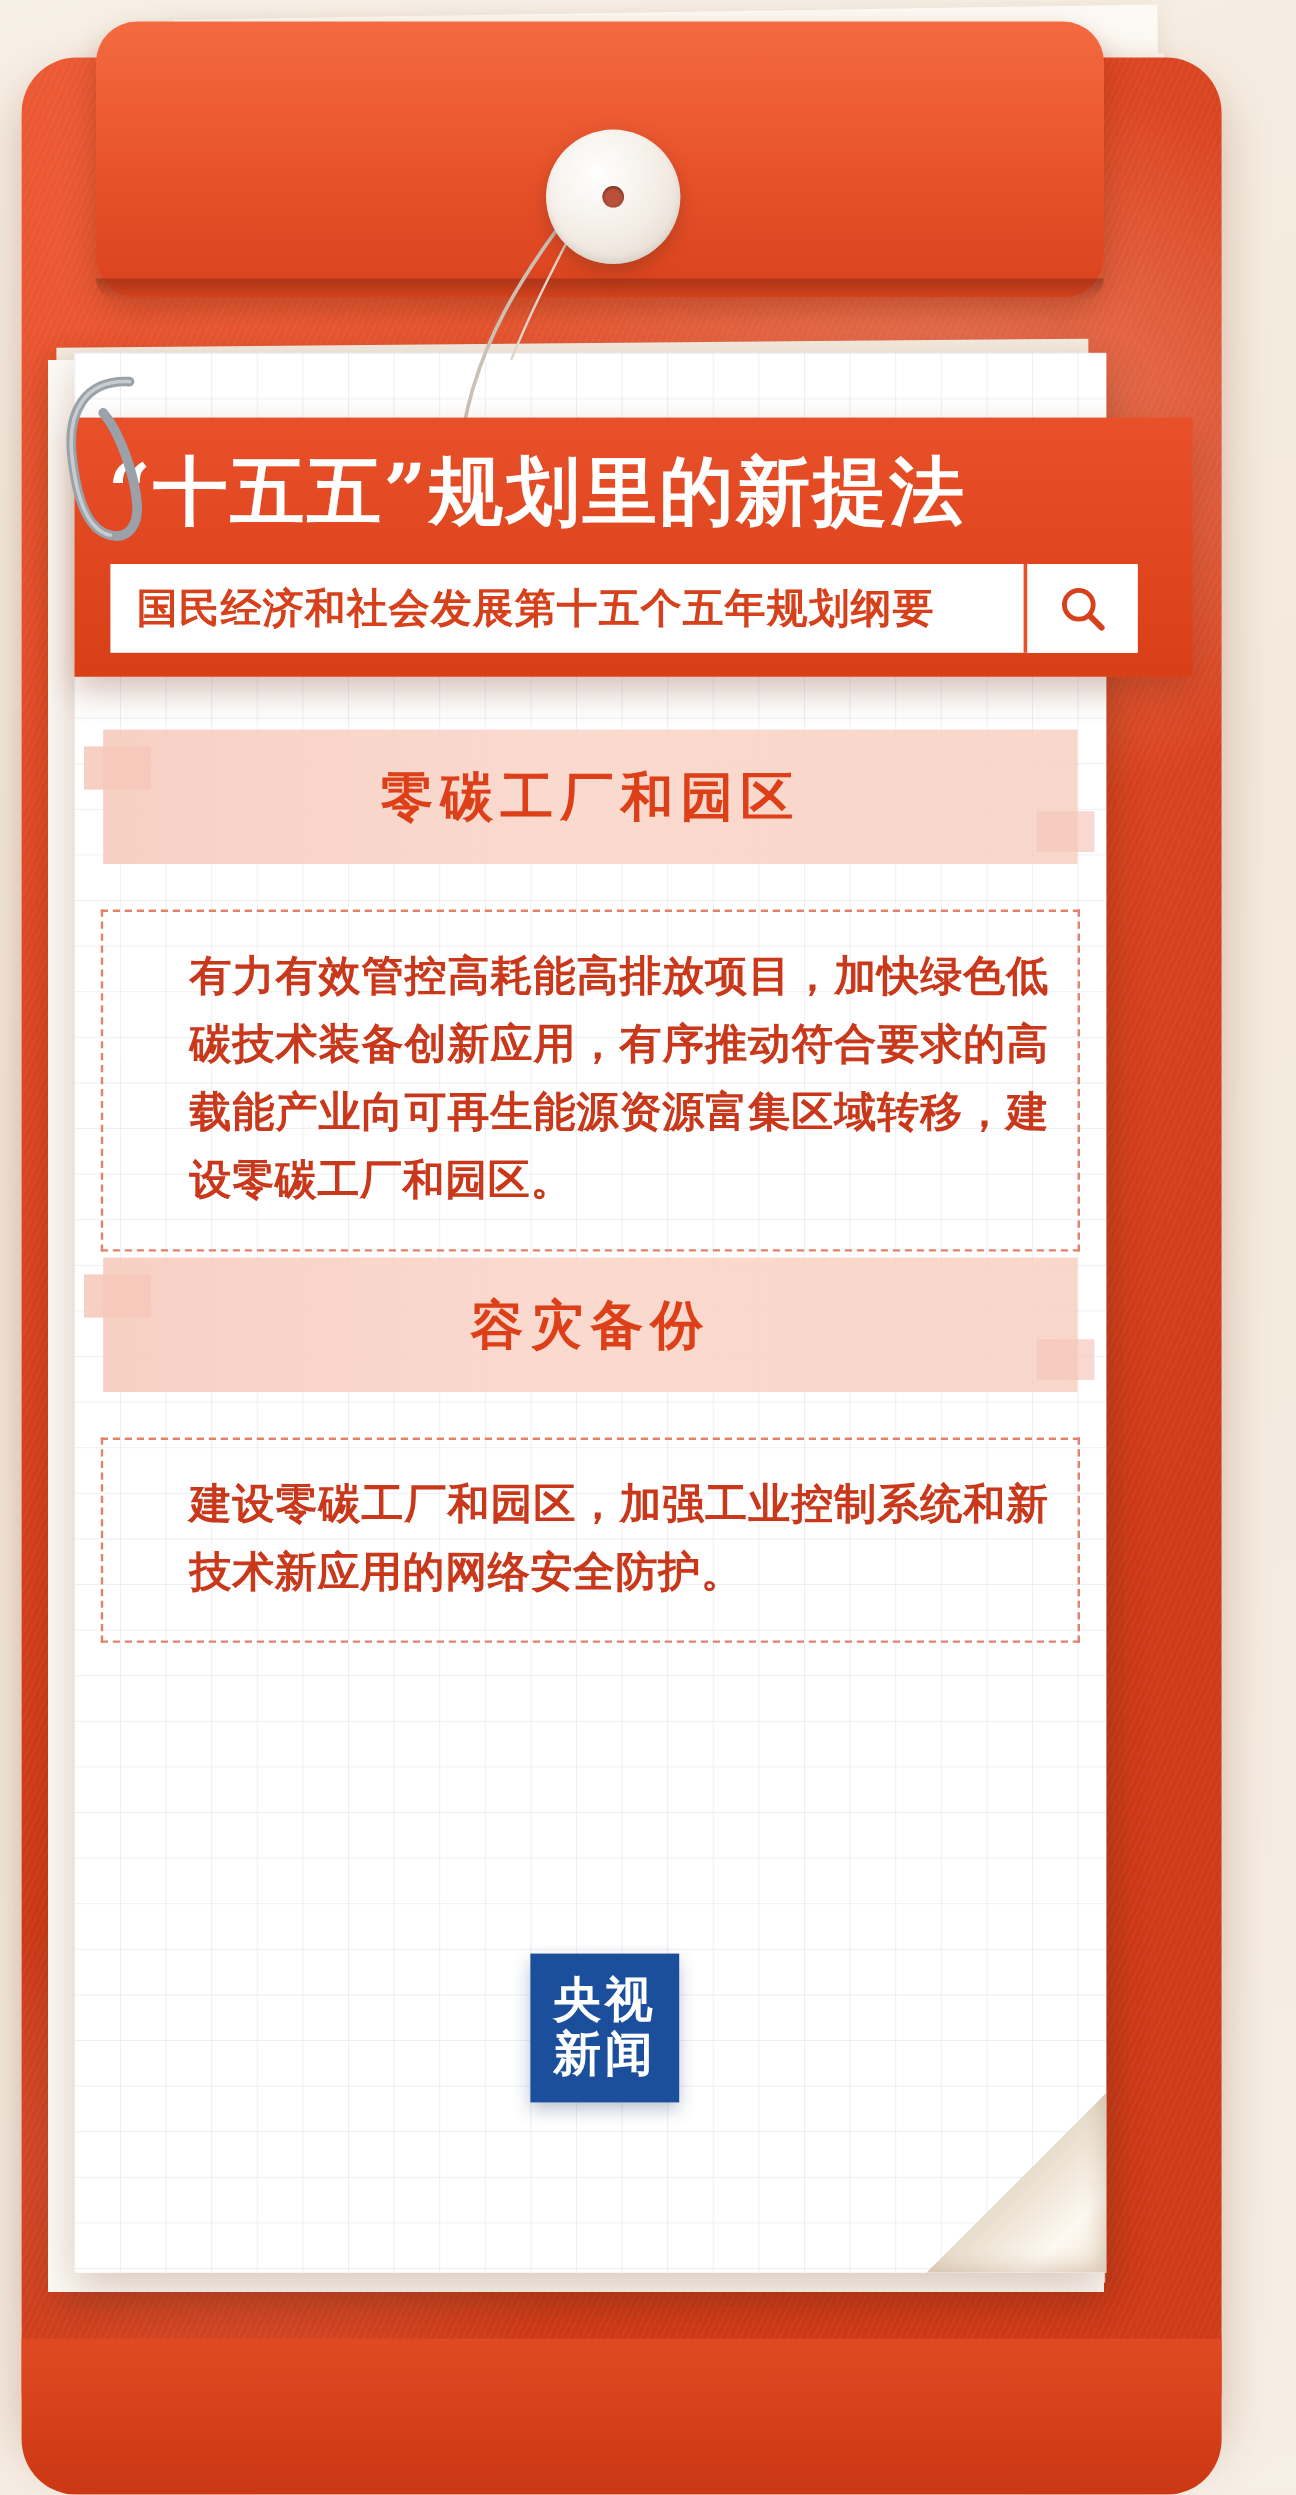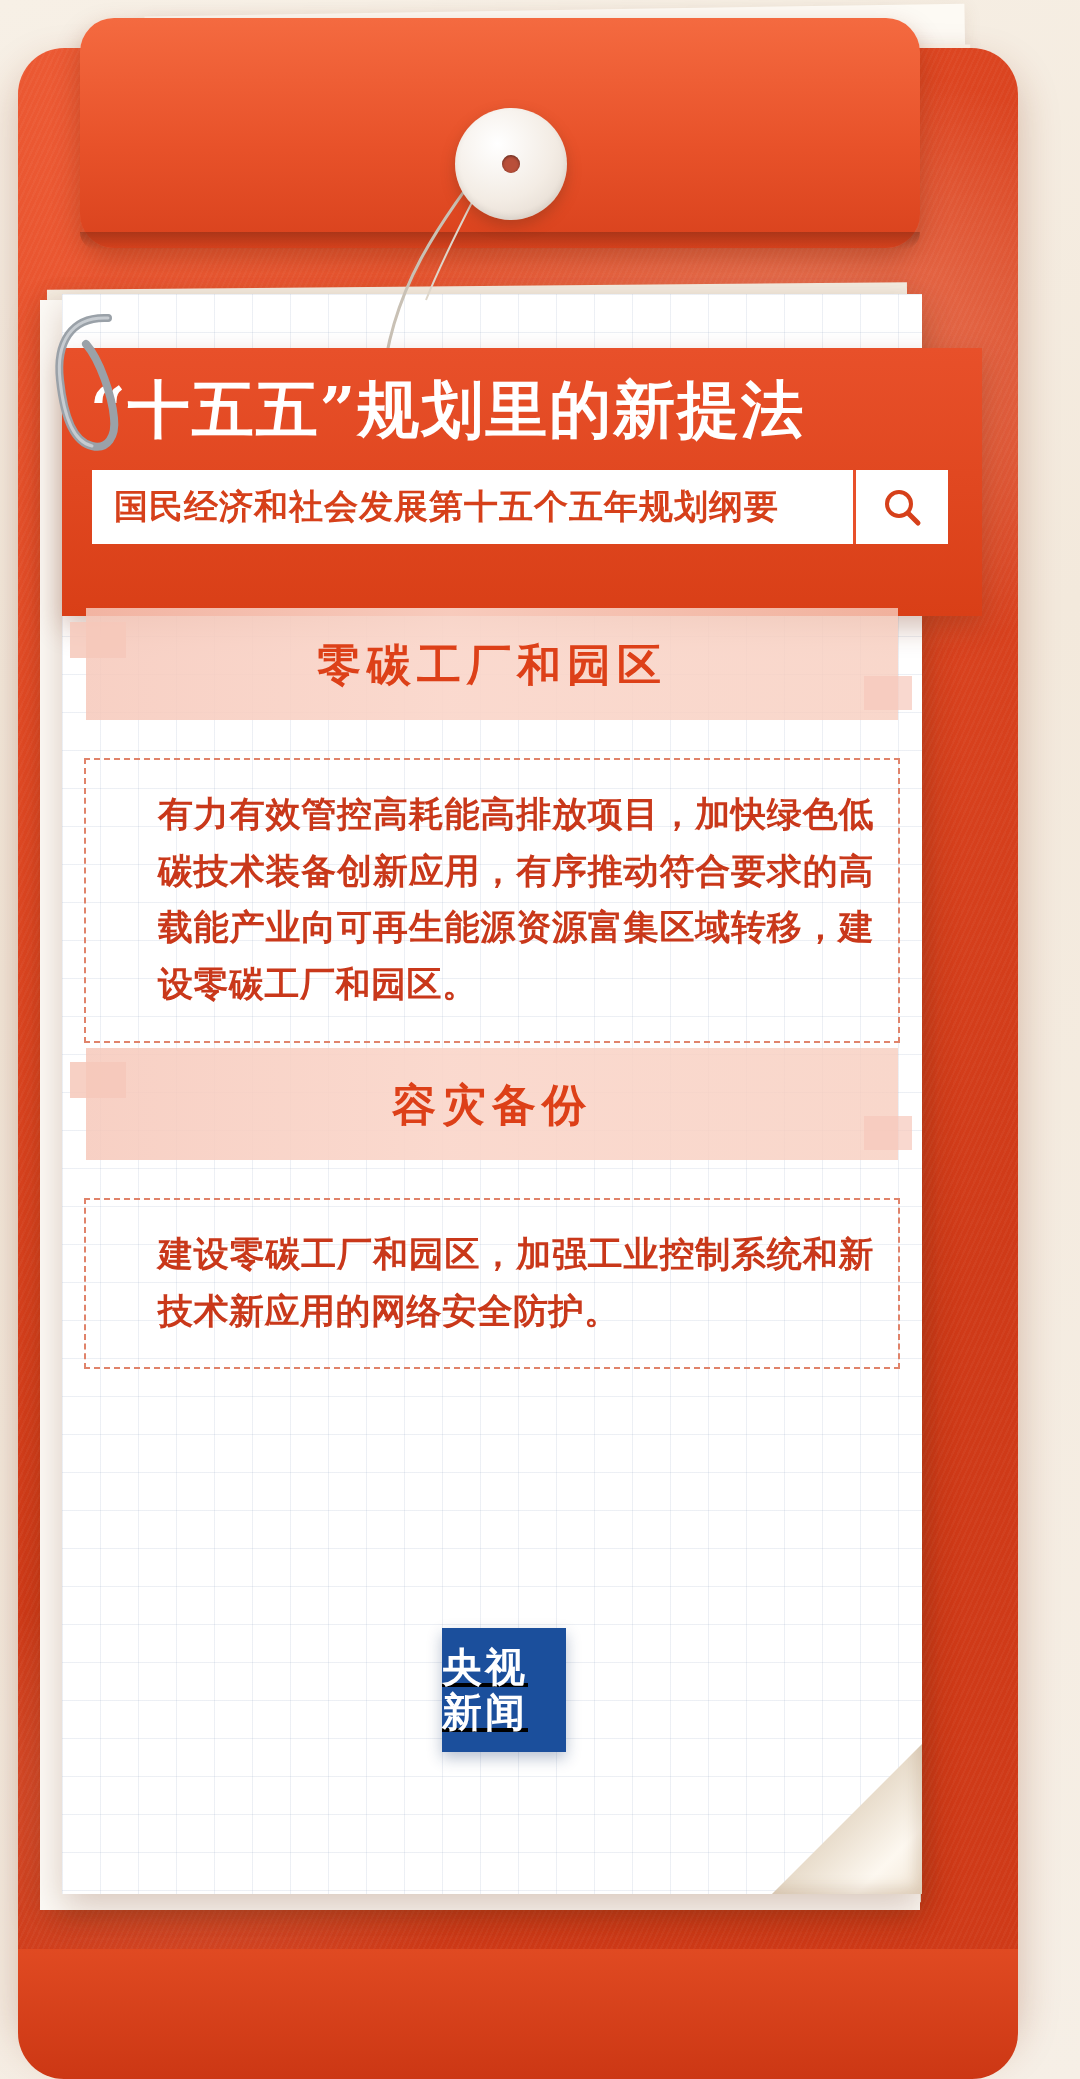--- a/index.html
+++ b/index.html
@@ -174,23 +174,24 @@
     height: 160px;
     z-index: 9;
   }
 
   
   .banner {
     position: absolute;
     left: 62px;
     top: 348px;
     width: 920px;
-    height: 268px;
+    height: 216px;
     background: linear-gradient(180deg, #e8502a 0%, #d93f17 100%);
     box-shadow: 0 12px 26px rgba(120, 45, 15, 0.30);
+    padding-left: 12px;
   }
   .banner-title {
     position: absolute;
     left: 28px;
     top: 20px;
     color: #ffffff;
     font-size: 62px;
     font-weight: 700;
     letter-spacing: 2px;
     font-family: "DejaVu Serif", "Liberation Serif", serif;
@@ -293,24 +294,23 @@
   
   .logo {
     position: absolute;
     left: 442px;
     top: 1628px;
     width: 124px;
     height: 124px;
     background: #1b4f9c;
     display: flex;
     flex-direction: column;
-    align-items: flex-start;
+    align-items: center;
     justify-content: center;
     box-shadow: 0 6px 14px rgba(20, 50, 100, 0.30);
-    text-decoration: underline;
   }
   .logo span {
     color: #ffffff;
     font-size: 40px;
     font-weight: 700;
     line-height: 1.12;
     letter-spacing: 3px;
     font-family: "DejaVu Serif", "Liberation Serif", serif;
   }
 

